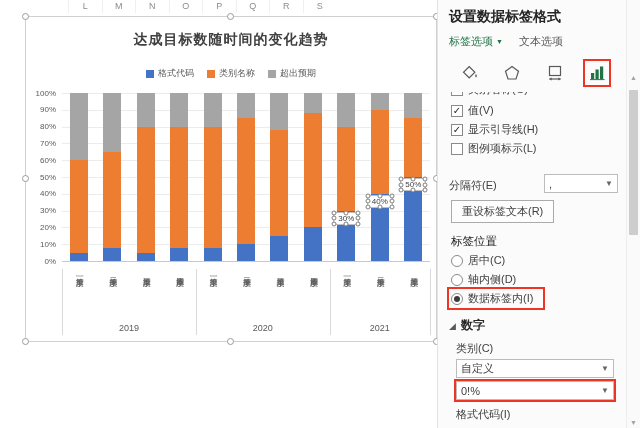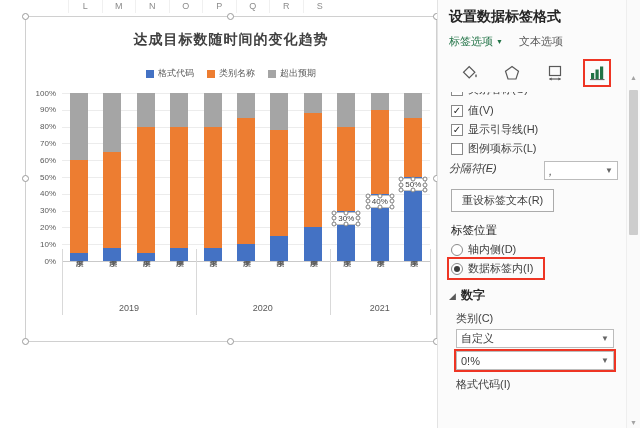--- a/index.html
+++ b/index.html
@@ -23,21 +23,21 @@
   .swatch { width:8px; height:8px; display:inline-block; }
 
   .y-axis { position:absolute; left:0; top:76px; width:32px; height:168px; }
   .ytick { position:absolute; right:2px; width:30px; text-align:right; font-size:8px; color:#595959; }
 
   .plot-area { position:absolute; left:36px; top:76px; width:368px; height:168px; }
   .gridline { position:absolute; left:0; right:0; height:1px; background:#ececec; }
   .gridline.axisline { background:#c9c9c9; }
   .seg { position:absolute; z-index:1; }
 
-  .xaxis-wrap { position:absolute; left:36px; top:232px; width:368px; height:70px; }
+  .xaxis-wrap { position:absolute; left:36px; top:252px; width:368px; height:70px; }
   .xtick { position:absolute; top:3px; writing-mode:vertical-rl; text-orientation:upright; font-size:8px; line-height:10px; color:#595959; }
   .year { position:absolute; top:54px; text-align:center; font-size:9px; color:#595959; }
   .vsep { position:absolute; top:0; width:1px; height:66px; background:#d9d9d9; }
 
   .dlabel { position:absolute; width:26px; height:13px; background:#fff; border:1px solid #bfbfbf; z-index:3; display:flex; align-items:center; justify-content:center; font-size:8px; color:#404040; }
   .dhandle { position:absolute; width:5px; height:5px; border:1px solid #7f7f7f; background:#fff; border-radius:50%; transform:translate(-50%,-50%); }
 
   
   .panel { position:absolute; left:437px; top:0; width:189px; height:428px; background:#fbfbfb; border-left:1px solid #e3e3e3; padding:8px 8px 4px 11px; z-index:2; }
   .panel-title { font-size:14px; font-weight:bold; color:#262626; margin-bottom:7px; }
@@ -53,21 +53,21 @@
   .clipped-row { height:9px; overflow:hidden; position:relative; margin-top:4px; }
   .clip-inner { position:absolute; top:-10px; left:2px; display:flex; align-items:center; gap:5px; }
 
   .opt-row { display:flex; align-items:center; gap:5px; padding:2px 2px; height:19px; }
   .opt-label { font-size:11px; color:#404040; white-space:nowrap; }
   .checkbox { width:12px; height:12px; border:1px solid #8a8a8a; background:#fff; font-size:10px; line-height:10px; text-align:center; color:#262626; flex:0 0 auto; }
   .radio { width:12px; height:12px; border:1px solid #8a8a8a; border-radius:50%; background:#fff; position:relative; flex:0 0 auto; }
   .radio.selected::after { content:""; position:absolute; left:2px; top:2px; width:6px; height:6px; border-radius:50%; background:#3c3c3c; }
   .radio-row.red-box { width:fit-content; padding-right:10px; }
 
-  .sep-row { display:flex; align-items:flex-start; justify-content:space-between; margin-top:3px; height:21px;font-style:italic; }
+  .sep-row { display:flex; align-items:flex-end; justify-content:space-between; margin-top:14px; height:21px; }
   .select { height:19px; border:1px solid #bcbcbc; background:#fff; display:flex; align-items:center; padding:0 4px; font-size:11px; color:#404040; }
   .dd-arrow { margin-left:auto; font-size:8px; color:#666; }
   .sep-select { width:74px; }
 
   .reset-btn { display:inline-block; margin:7px 0 3px 2px; padding:3px 10px; border:1px solid #ababab; background:#fdfdfd; font-size:11px; color:#404040; }
 
   .sub-heading { margin-top:8px; font-size:11.5px; color:#262626; padding-left:2px; }
   .radio-list { display:flex; flex-direction:column; margin-top:2px; }
 
   .section-head { margin-top:9px; display:flex; align-items:center; gap:5px; font-size:12px; font-weight:bold; color:#262626; }
@@ -313,20 +313,24 @@
       <span class="dd-arrow">▼</span>
     </div>
   </div>
 
   <div class="reset-btn">重设标签文本(R)</div>
 
   <div class="sub-heading">标签位置</div>
   <div class="radio-list">
       <div class="opt-row radio-row">
         <span class="radio"></span>
+        <span class="opt-label">居中(C)</span>
+      </div>
+      <div class="opt-row radio-row">
+        <span class="radio"></span>
         <span class="opt-label">轴内侧(D)</span>
       </div>
       <div class="opt-row radio-row red-box">
         <span class="radio selected"></span>
         <span class="opt-label">数据标签内(I)</span>
       </div>
     </div>
 
   <div class="section-head">
     <span class="tri">◢</span>

